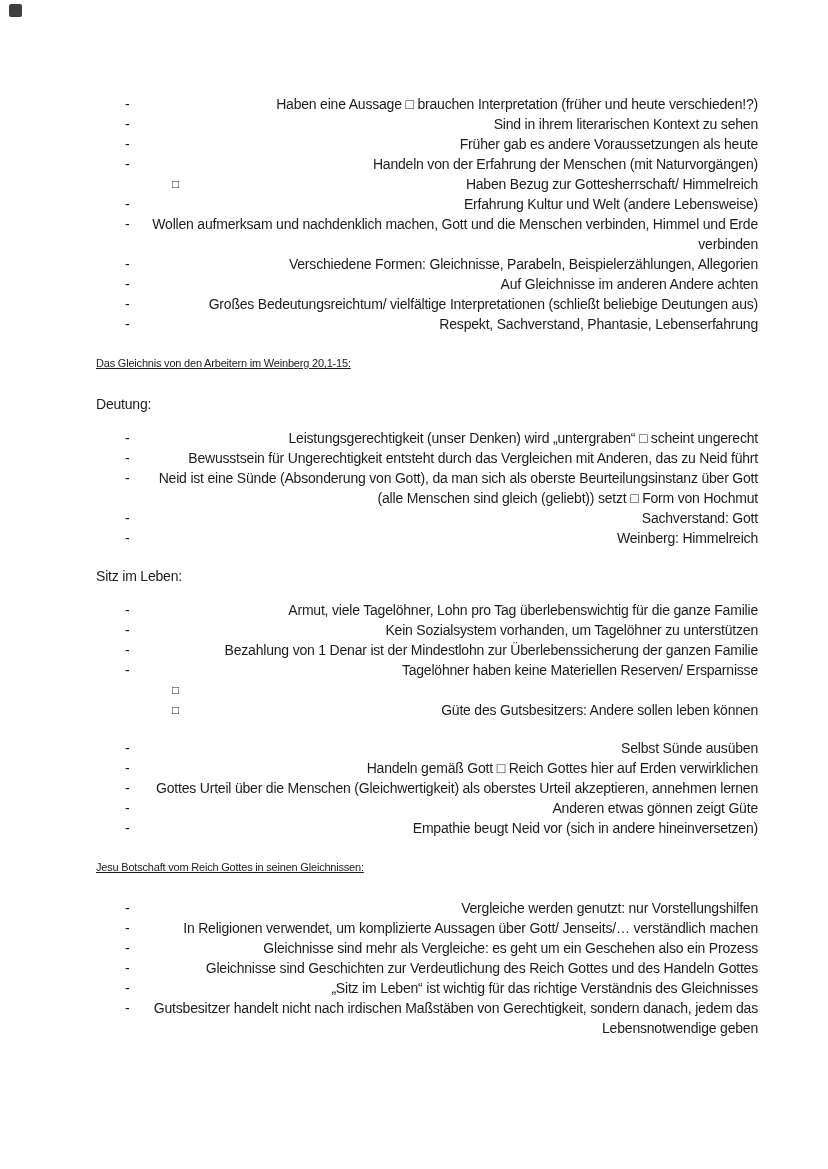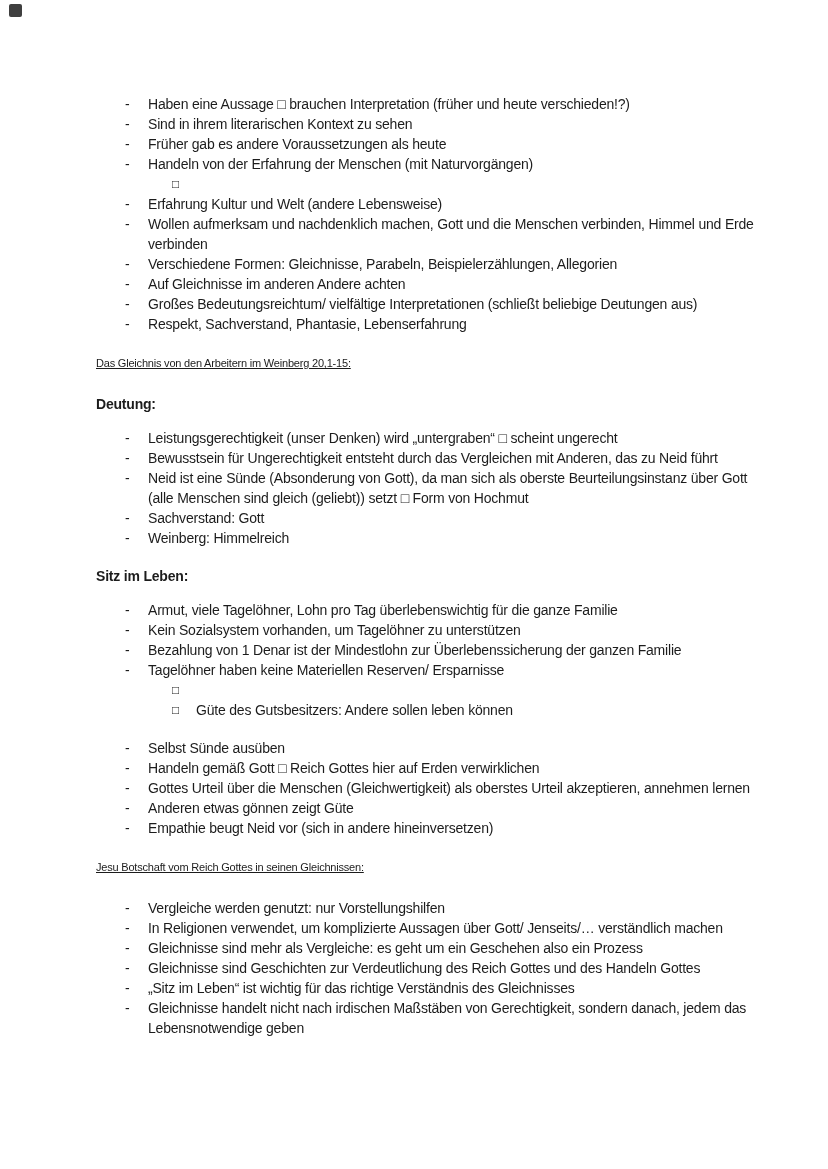--- a/index.html
+++ b/index.html
@@ -24,32 +24,32 @@
     height: 13px;
     background: #3f3f3f;
     border-radius: 2px;
   }
   .content {
     padding: 94px 70px 0 96px;
   }
   .list { margin: 0 0 18px 0; }
   .item { display: flex; align-items: flex-start; }
   .item .marker { flex: 0 0 23px; }
-  .item .txt { flex: 1 1 auto; }
+  .item .txt { flex: 1 1 auto; text-align: right; }
   .lvl1 { padding-left: 29px; }
   .lvl2 { padding-left: 76px; }
   .lvl2 .marker { flex: 0 0 24px; font-size: 12px; line-height: 20px; }
   .heading {
     font-size: 11px;
     font-weight: 400;
     text-decoration: underline;
     line-height: 22px;
     margin: 0 0 20px 0;
   }
-  .label { margin: 0 0 14px 0; font-weight: bold; }
+  .label { margin: 0 0 14px 0; }
 </style>
 </head>
 <body>
 
 <div class="page">
   <div class="corner-mark"></div>
   <div class="content">
 
     <div class="list">
       <div class="item lvl1">
@@ -63,20 +63,21 @@
       <div class="item lvl1">
           <span class="marker">-</span>
           <span class="txt">Früher gab es andere Voraussetzungen als heute</span>
         </div>
       <div class="item lvl1">
           <span class="marker">-</span>
           <span class="txt">Handeln von der Erfahrung der Menschen (mit Naturvorgängen)</span>
         </div>
       <div class="item lvl2">
           <span class="marker">□</span>
+          <span class="txt">Haben Bezug zur Gottesherrschaft/ Himmelreich</span>
         </div>
       <div class="item lvl1">
           <span class="marker">-</span>
           <span class="txt">Erfahrung Kultur und Welt (andere Lebensweise)</span>
         </div>
       <div class="item lvl1">
           <span class="marker">-</span>
           <span class="txt">Wollen aufmerksam und nachdenklich machen, Gott und die Menschen verbinden, Himmel und Erde verbinden</span>
         </div>
       <div class="item lvl1">
@@ -194,18 +195,18 @@
       <div class="item lvl1">
           <span class="marker">-</span>
           <span class="txt">Gleichnisse sind Geschichten zur Verdeutlichung des Reich Gottes und des Handeln Gottes</span>
         </div>
       <div class="item lvl1">
           <span class="marker">-</span>
           <span class="txt">„Sitz im Leben“ ist wichtig für das richtige Verständnis des Gleichnisses</span>
         </div>
       <div class="item lvl1">
           <span class="marker">-</span>
-          <span class="txt">Gleichnisse handelt nicht nach irdischen Maßstäben von Gerechtigkeit, sondern danach, jedem das Lebensnotwendige geben</span>
+          <span class="txt">Gutsbesitzer handelt nicht nach irdischen Maßstäben von Gerechtigkeit, sondern danach, jedem das Lebensnotwendige geben</span>
         </div>
     </div>
 
   </div>
 </div>
 
 </body></html>

